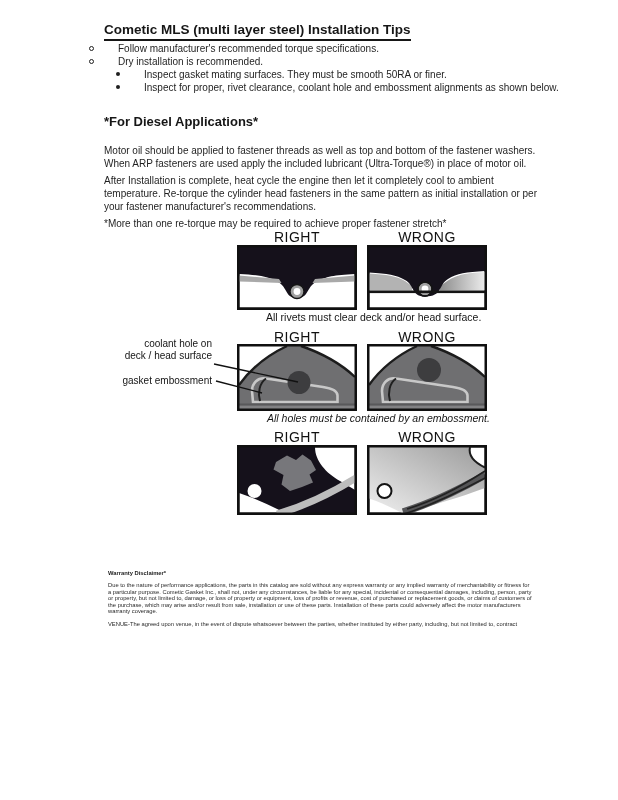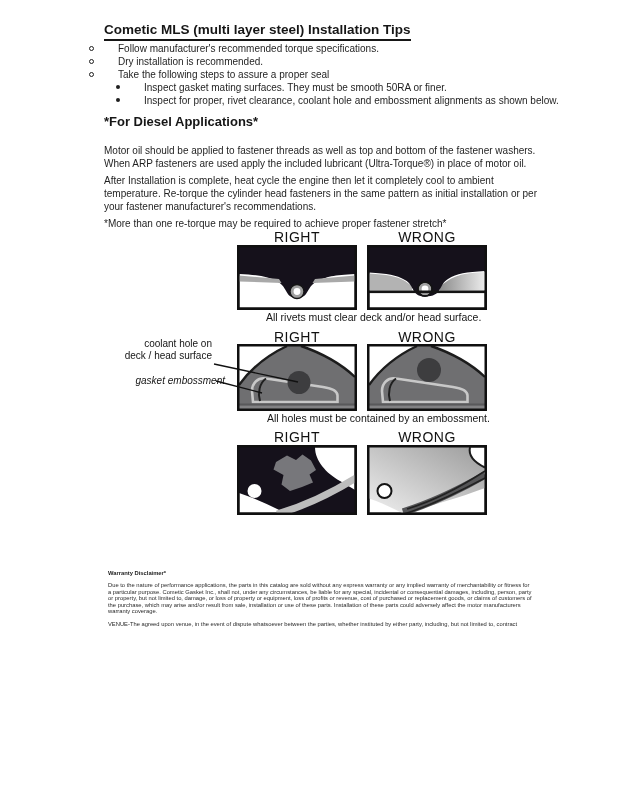--- a/index.html
+++ b/index.html
@@ -44,24 +44,20 @@
   <div class="abs title">Cometic MLS (multi layer steel) Installation Tips</div>
 
   <div class="abs tips">
     <div class="tip-row">
         <span class="marker hollow"></span>
         <span>Follow manufacturer's recommended torque specifications.</span>
       </div>
     <div class="tip-row">
         <span class="marker hollow"></span>
         <span>Dry installation is recommended.</span>
-      </div>
-    <div class="tip-row">
-        <span class="marker hollow"></span>
-        <span>Take the following steps to assure a proper seal</span>
       </div>
     <div class="tip-row sub">
         <span class="marker solid"></span>
         <span>Inspect gasket mating surfaces.  They must be smooth 50RA or finer.</span>
       </div>
     <div class="tip-row sub">
         <span class="marker solid"></span>
         <span>Inspect for proper, rivet clearance, coolant hole and embossment alignments as shown below.</span>
       </div>
   </div>
@@ -106,21 +102,21 @@
   </div>
   <div class="abs caption" style="left:237px;top:311px;">All rivets must clear deck and/or head surface.</div>
 
   <div class="abs dlabel" style="left:237px;top:329px;">RIGHT</div>
   <div class="abs dlabel" style="left:367px;top:329px;">WRONG</div>
 
   <div class="abs annot" style="left:100px;top:338px;width:112px;">
     <div>coolant hole on</div>
     <div>deck / head surface</div>
   </div>
-  <div class="abs annot" style="left:109px;top:375px;width:116px;font-style:italic;">gasket embossment</div>
+  <div class="abs annot" style="left:96px;top:375px;width:116px;">gasket embossment</div>
 
   <div class="abs dbox" style="left:237px;top:344px;">
     <svg width="120" height="67" viewBox="0 0 120 67">
       <rect x="2" y="2" width="116" height="63" fill="#6f6f71"></rect>
       <path d="M2,2 H50 C33,10 15,23 2,41 Z" fill="#ffffff"></path>
       <path d="M118,2 H64 C83,8.5 101,17 118,33 Z" fill="#ffffff"></path>
       <path d="M50,2 C33,10 15,23 2,41" stroke="#1c1c1c" stroke-width="2.4" fill="none"></path>
       <path d="M64,2 C83,8.5 101,17 118,33" stroke="#1c1c1c" stroke-width="2.4" fill="none"></path>
       <path d="M16,58 L15,47 C15,39 21,33 29,34.5 L86,43 C96,44.5 100.5,47.5 100.5,51.5 L100.5,58 Z" fill="none" stroke="#c8c8c8" stroke-width="2.6"></path>
       <path d="M23,57 C20.5,49 22.5,39 29,34.5" stroke="#1f1f1f" stroke-width="2" fill="none"></path>
@@ -144,21 +140,21 @@
       <rect x="2" y="61.7" width="116" height="3.3" fill="#828284"></rect>
       <rect x="1.25" y="1.25" width="117.5" height="64.5" fill="none" stroke="#101010" stroke-width="2.5"></rect>
     </svg>
   </div>
 
   <svg class="abs" style="left:210px;top:355px;" width="95" height="45" viewBox="0 0 95 45">
     <line x1="4" y1="9" x2="88" y2="27" stroke="#111111" stroke-width="1.3"></line>
     <line x1="6" y1="26" x2="52" y2="38" stroke="#111111" stroke-width="1.3"></line>
   </svg>
 
-  <div class="abs caption" style="left:238px;top:412px;">All holes must be contained by an embossment.</div>
+  <div class="abs caption" style="left:238px;top:412px;font-style:italic;">All holes must be contained by an embossment.</div>
 
   <div class="abs dlabel" style="left:237px;top:429px;">RIGHT</div>
   <div class="abs dlabel" style="left:367px;top:429px;">WRONG</div>
 
   <div class="abs dbox" style="left:237px;top:445px;">
     <svg width="120" height="70" viewBox="0 0 120 70">
       <rect x="1.25" y="1.25" width="117.5" height="67.5" fill="#ffffff" stroke="#101010" stroke-width="2.5"></rect>
       <path d="M2,2 H78 C78,16 89,28 103,36 C109,39.5 114,42.5 118,45 L118,68 H48 C33,60 17,53 2,48 Z" fill="#15111b"></path>
       <path d="M40,69 C68,61 93,49 119,33" stroke="#bdbdbd" stroke-width="7" fill="none"></path>
       <path d="M39,17 L50,10.5 L59,15 L65.5,9.5 L74,15.5 L79,25 L72.5,29.5 L76,37.5 L65,42 L53,46 L44.5,39.5 L46.5,30 L36.5,24.5 Z" fill="#77777b"></path>

